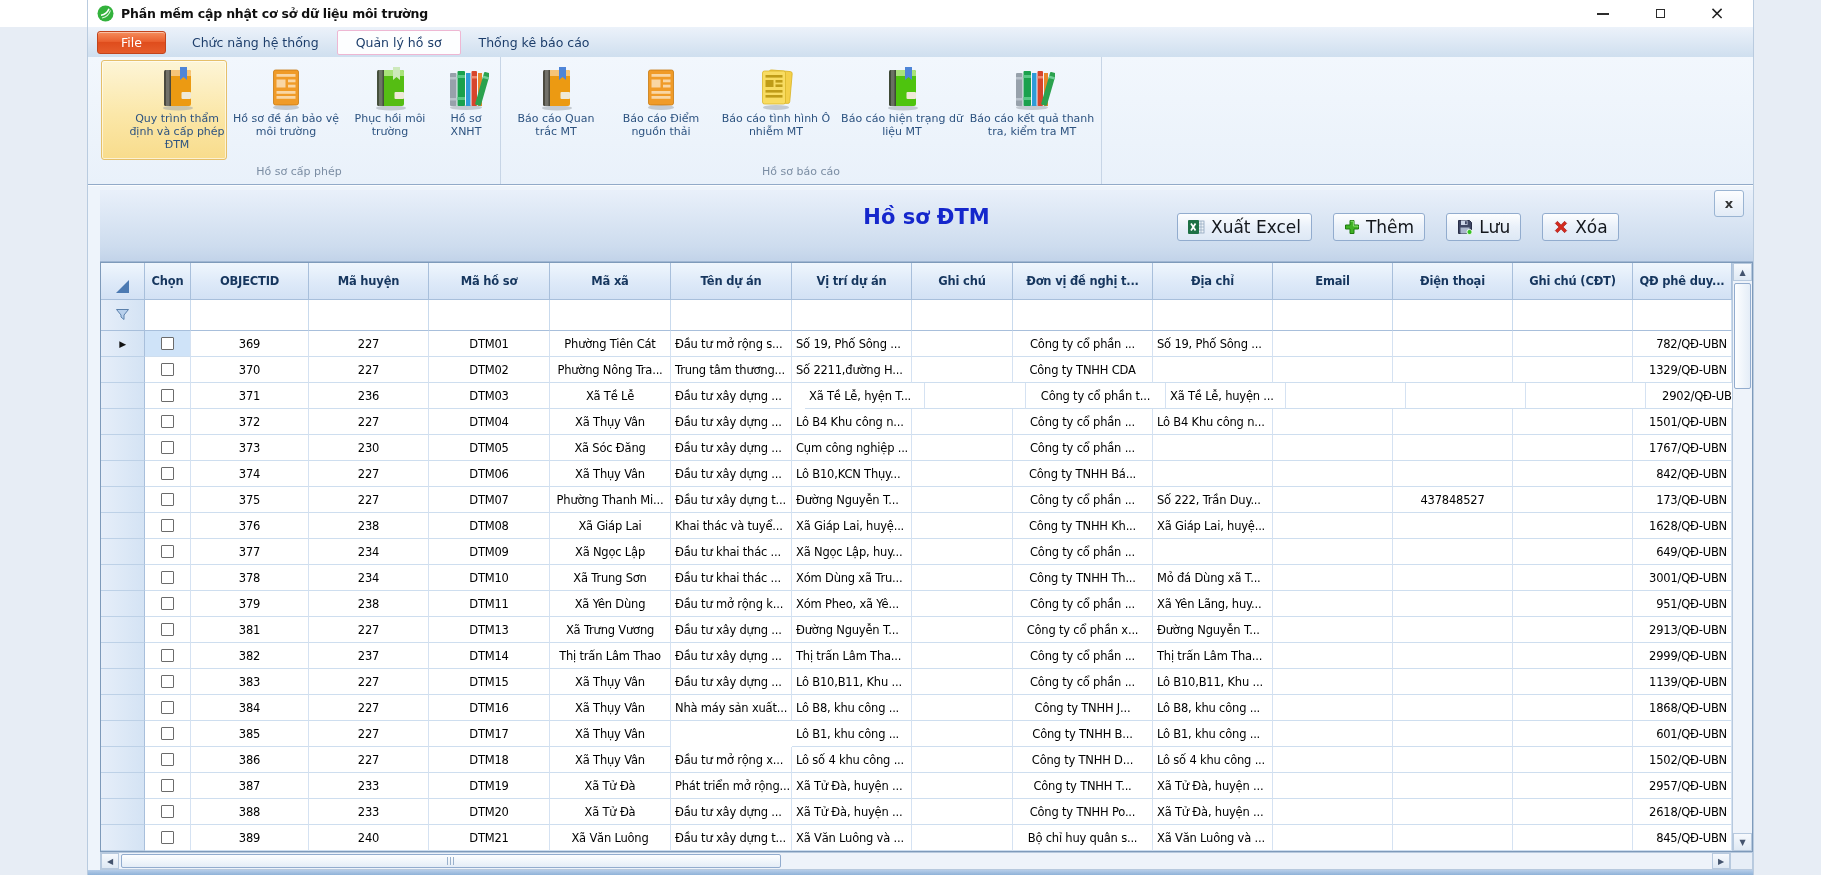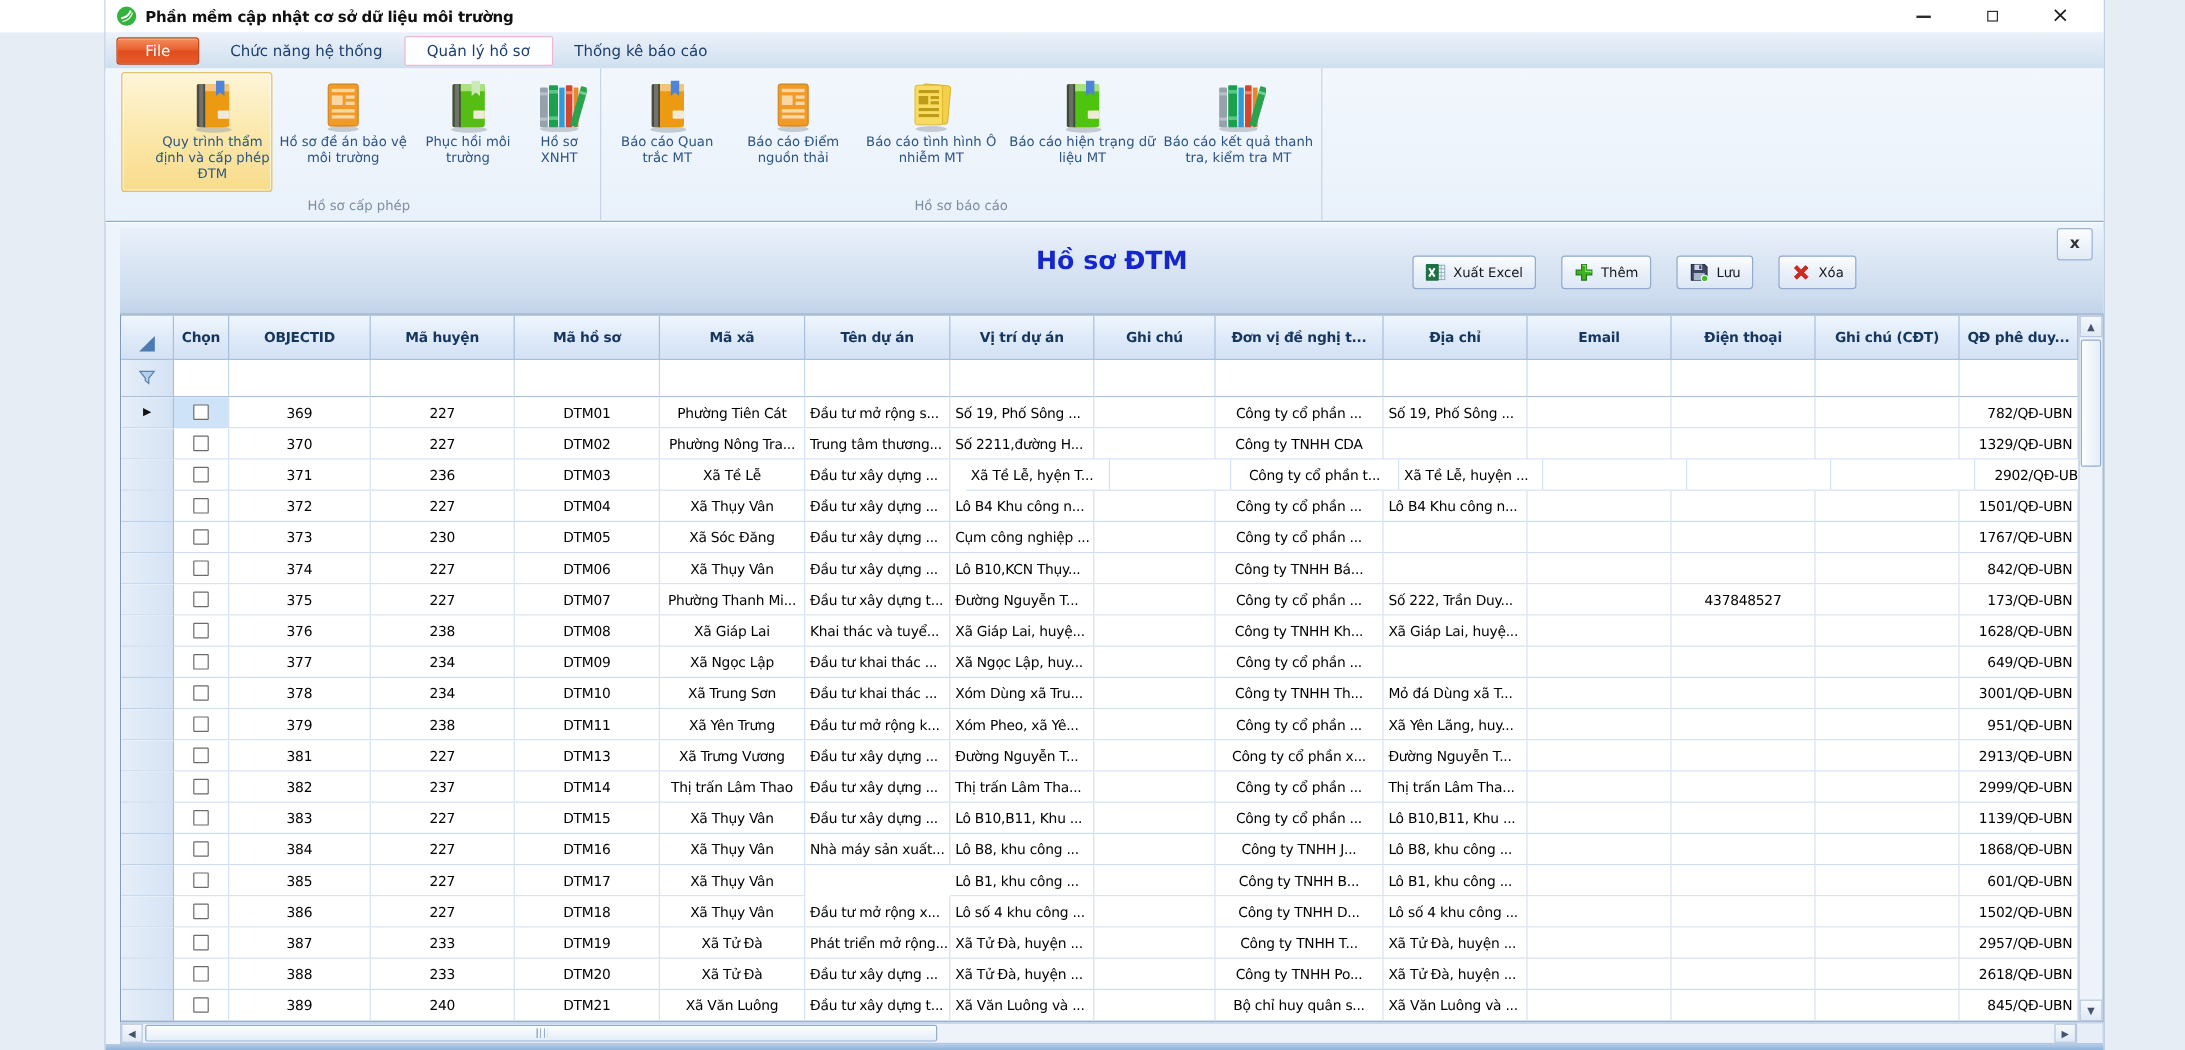--- a/index.html
+++ b/index.html
@@ -40,21 +40,21 @@
   .ricon{height:46px;display:flex;align-items:flex-end}
   .rlabel{font-size:11px;line-height:1.18;color:#2d5380;text-align:center;margin-top:2px;padding:0 1px}
   .rgroup-label{height:19px;text-align:center;font-size:11px;color:#7b8da3;line-height:17px}
   
   .panel-header{position:absolute;left:12px;top:190px;width:1653px;height:72px;
                 background:linear-gradient(#e9f0fa,#cddcee 80%,#c2d3e9);border-bottom:1px solid #9fb6d2}
   .panel-title{position:absolute;left:0;right:0;top:15px;text-align:center;font-size:21px;font-weight:700;color:#1527cc}
   .panel-buttons{position:absolute;left:1077px;top:23px;display:flex;gap:21px}
   .pbtn{height:28px;display:flex;align-items:center;gap:6px;padding:0 10px;
         background:linear-gradient(#fdfeff,#e9f0f9 50%,#dde8f5);border:1px solid #92acce;border-radius:3px;
-        font-size:11px;color:#14171c;white-space:nowrap}
+        font-size:17px;color:#14171c;white-space:nowrap}
   .pbtn-icon{display:flex}
   .panel-close{position:absolute;left:1626px;top:190px;width:30px;height:27px;
                background:linear-gradient(#fcfdff,#e2ebf6);border:1px solid #9ab4d2;border-radius:3px;
                font-family:inherit;font-size:13px;font-weight:600;color:#333}
   
   .grid{position:absolute;left:12px;top:262px;width:1653px;height:590px;border:1px solid #7e9aba;
         display:flex;background:#fff}
   .g-cols{width:1631px;display:flex;flex-direction:column;overflow:hidden}
   .g-hrow{display:flex;height:37px;background:linear-gradient(#eff6fd,#dde9f8 55%,#d2e1f4);flex:0 0 auto}
   .g-hcell{flex:0 0 auto;border-right:1px solid #a8bfdb;border-bottom:1px solid #a8bfdb;position:relative;
@@ -573,21 +573,21 @@
             <div class="g-cell" style="justify-content: flex-end; width: 99px;">3001/QĐ-UBN</div>
           </div>
           <div class="g-row">
             <div class="g-cell g-ind" style="width: 44px;"></div>
             <div class="g-cell" style="justify-content: center; width: 46px;">
               <span class="checkbox"></span>
             </div>
             <div class="g-cell" style="justify-content: center; width: 118px;">379</div>
             <div class="g-cell" style="justify-content: center; width: 120px;">238</div>
             <div class="g-cell" style="justify-content: center; width: 121px;">DTM11</div>
-            <div class="g-cell" style="justify-content: center; width: 121px;">Xã Yên Trưng</div>
+            <div class="g-cell" style="justify-content: center; width: 121px;">Xã Yên Dùng</div>
             <div class="g-cell" style="justify-content: flex-start; width: 121px;">Đầu tư mở rộng k...</div>
             <div class="g-cell" style="justify-content: flex-start; width: 120px;">Xóm Pheo, xã Yê...</div>
             <div class="g-cell" style="justify-content: flex-start; width: 101px;"></div>
             <div class="g-cell" style="justify-content: center; width: 140px;">Công ty cổ phần ...</div>
             <div class="g-cell" style="justify-content: flex-start; width: 120px;">Xã Yên Lãng, huy...</div>
             <div class="g-cell" style="justify-content: flex-start; width: 120px;"></div>
             <div class="g-cell" style="justify-content: center; width: 120px;"></div>
             <div class="g-cell" style="justify-content: flex-start; width: 120px;"></div>
             <div class="g-cell" style="justify-content: flex-end; width: 99px;">951/QĐ-UBN</div>
           </div>

